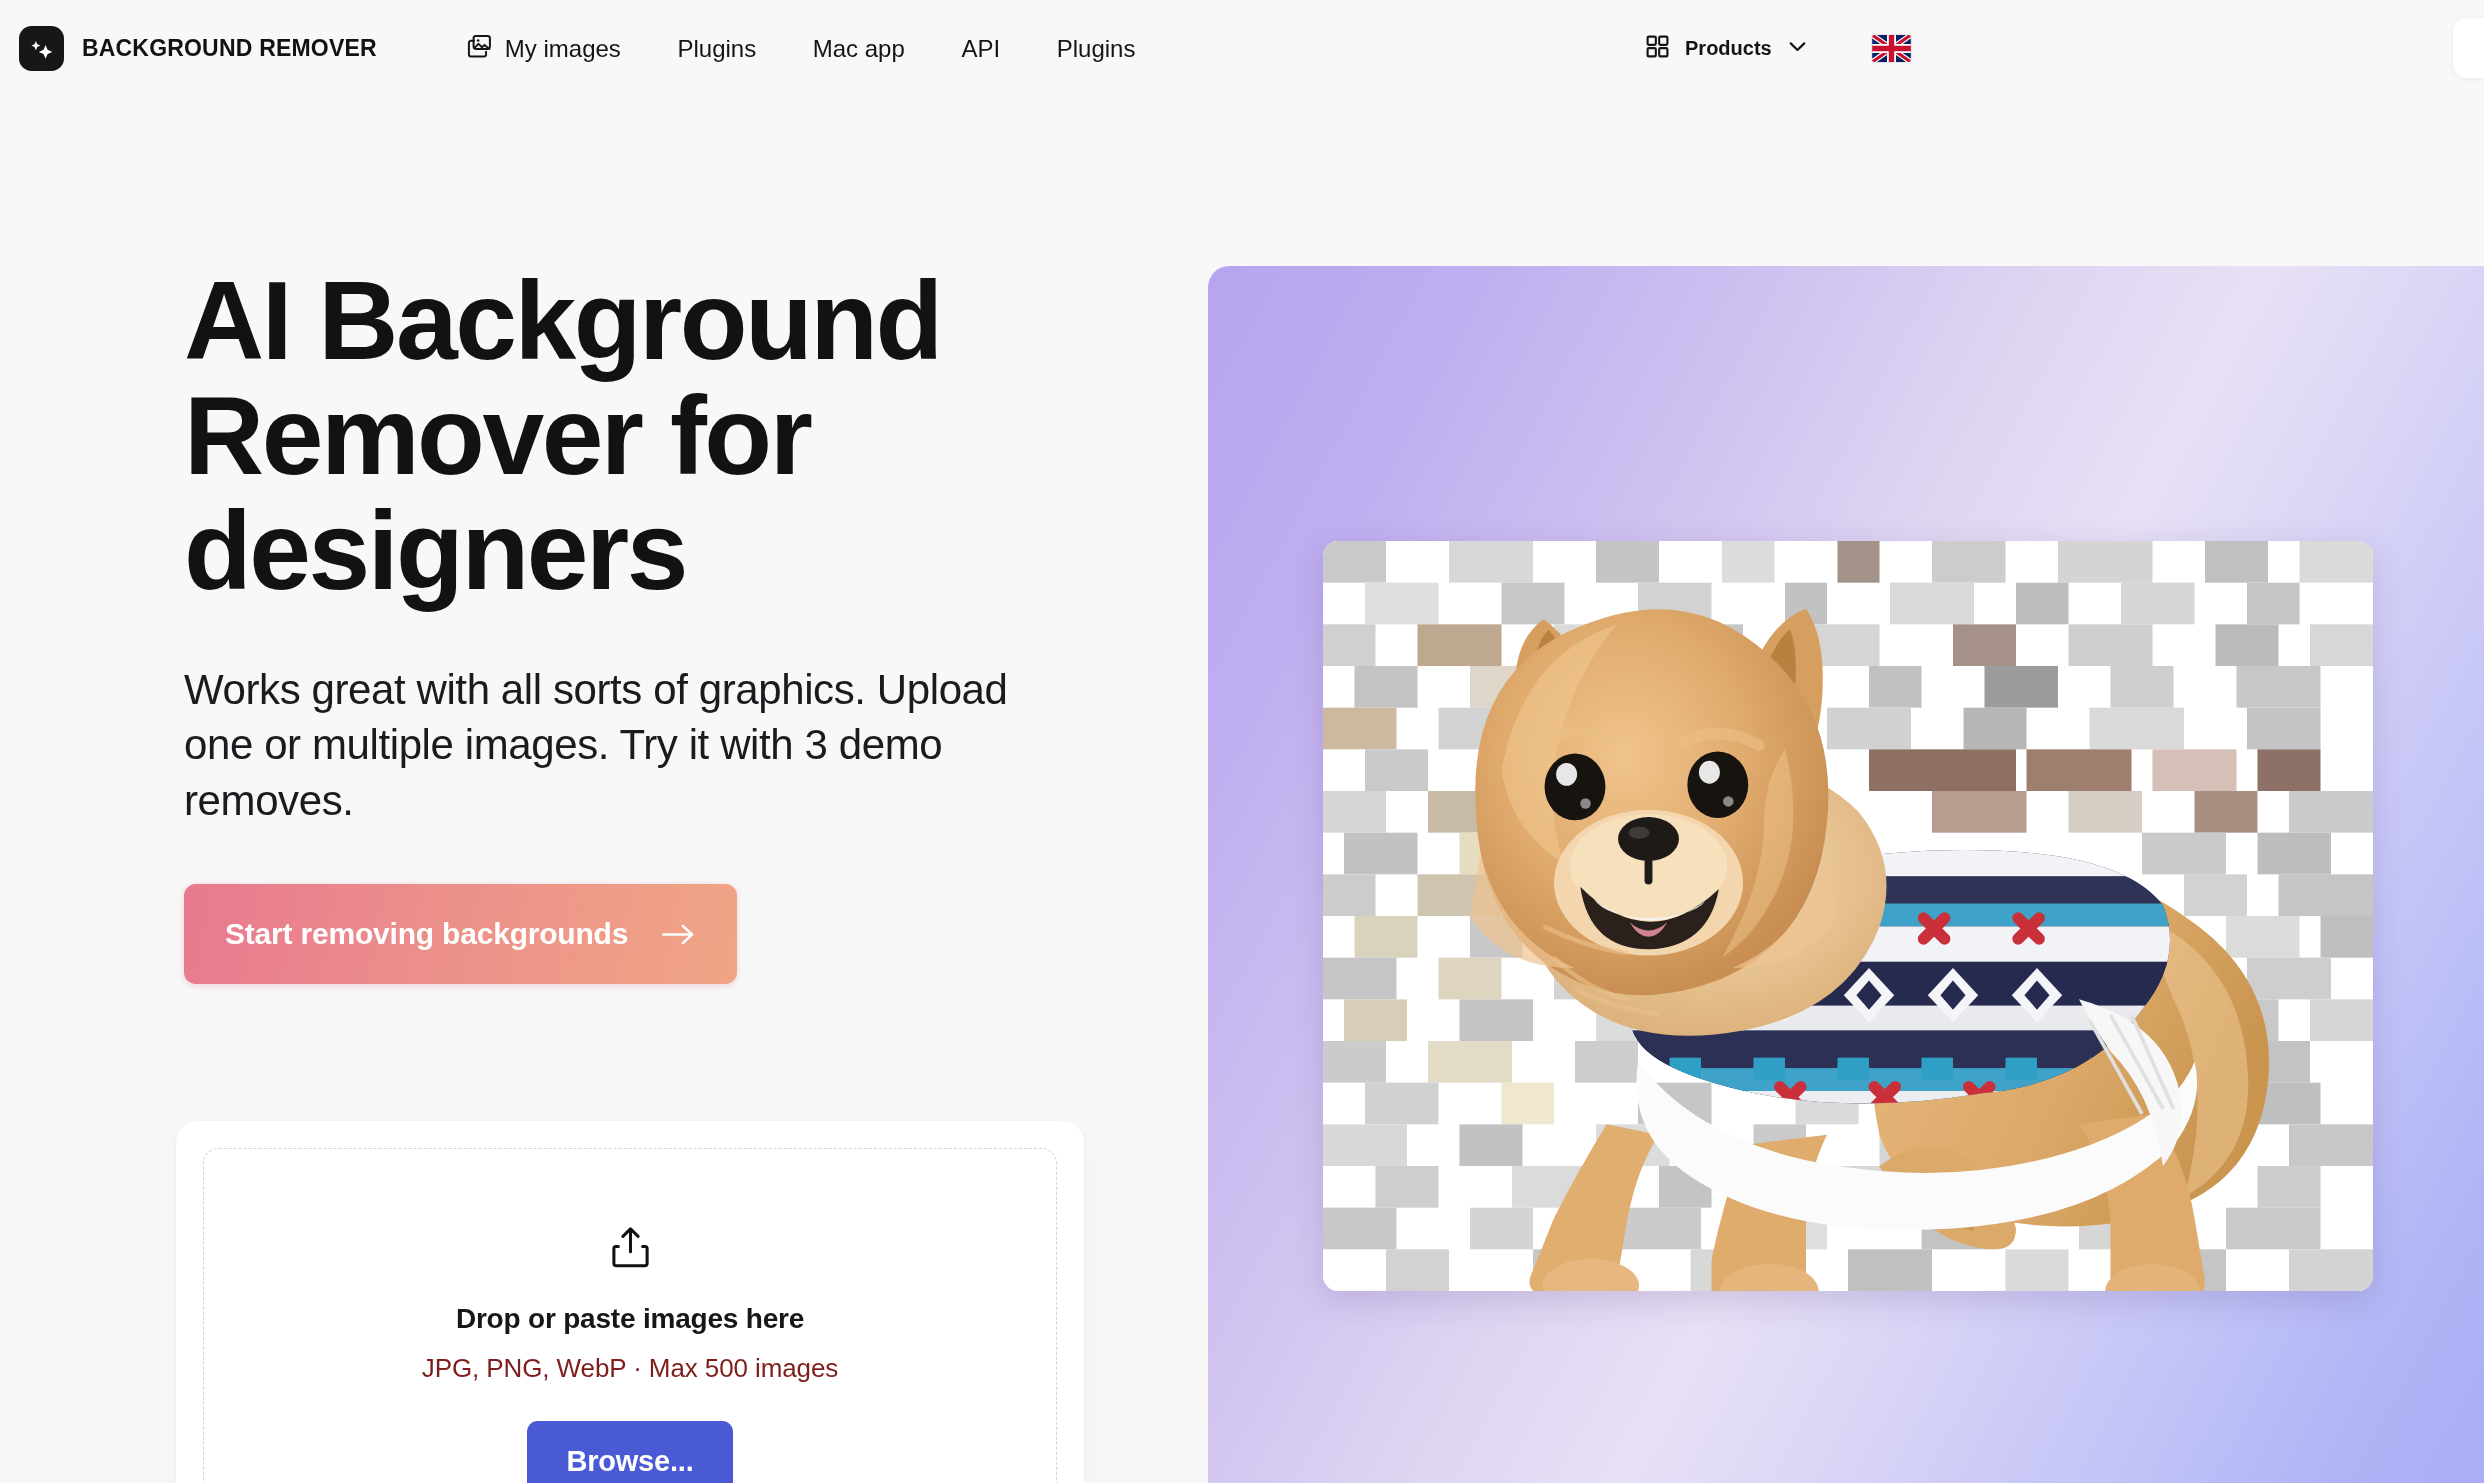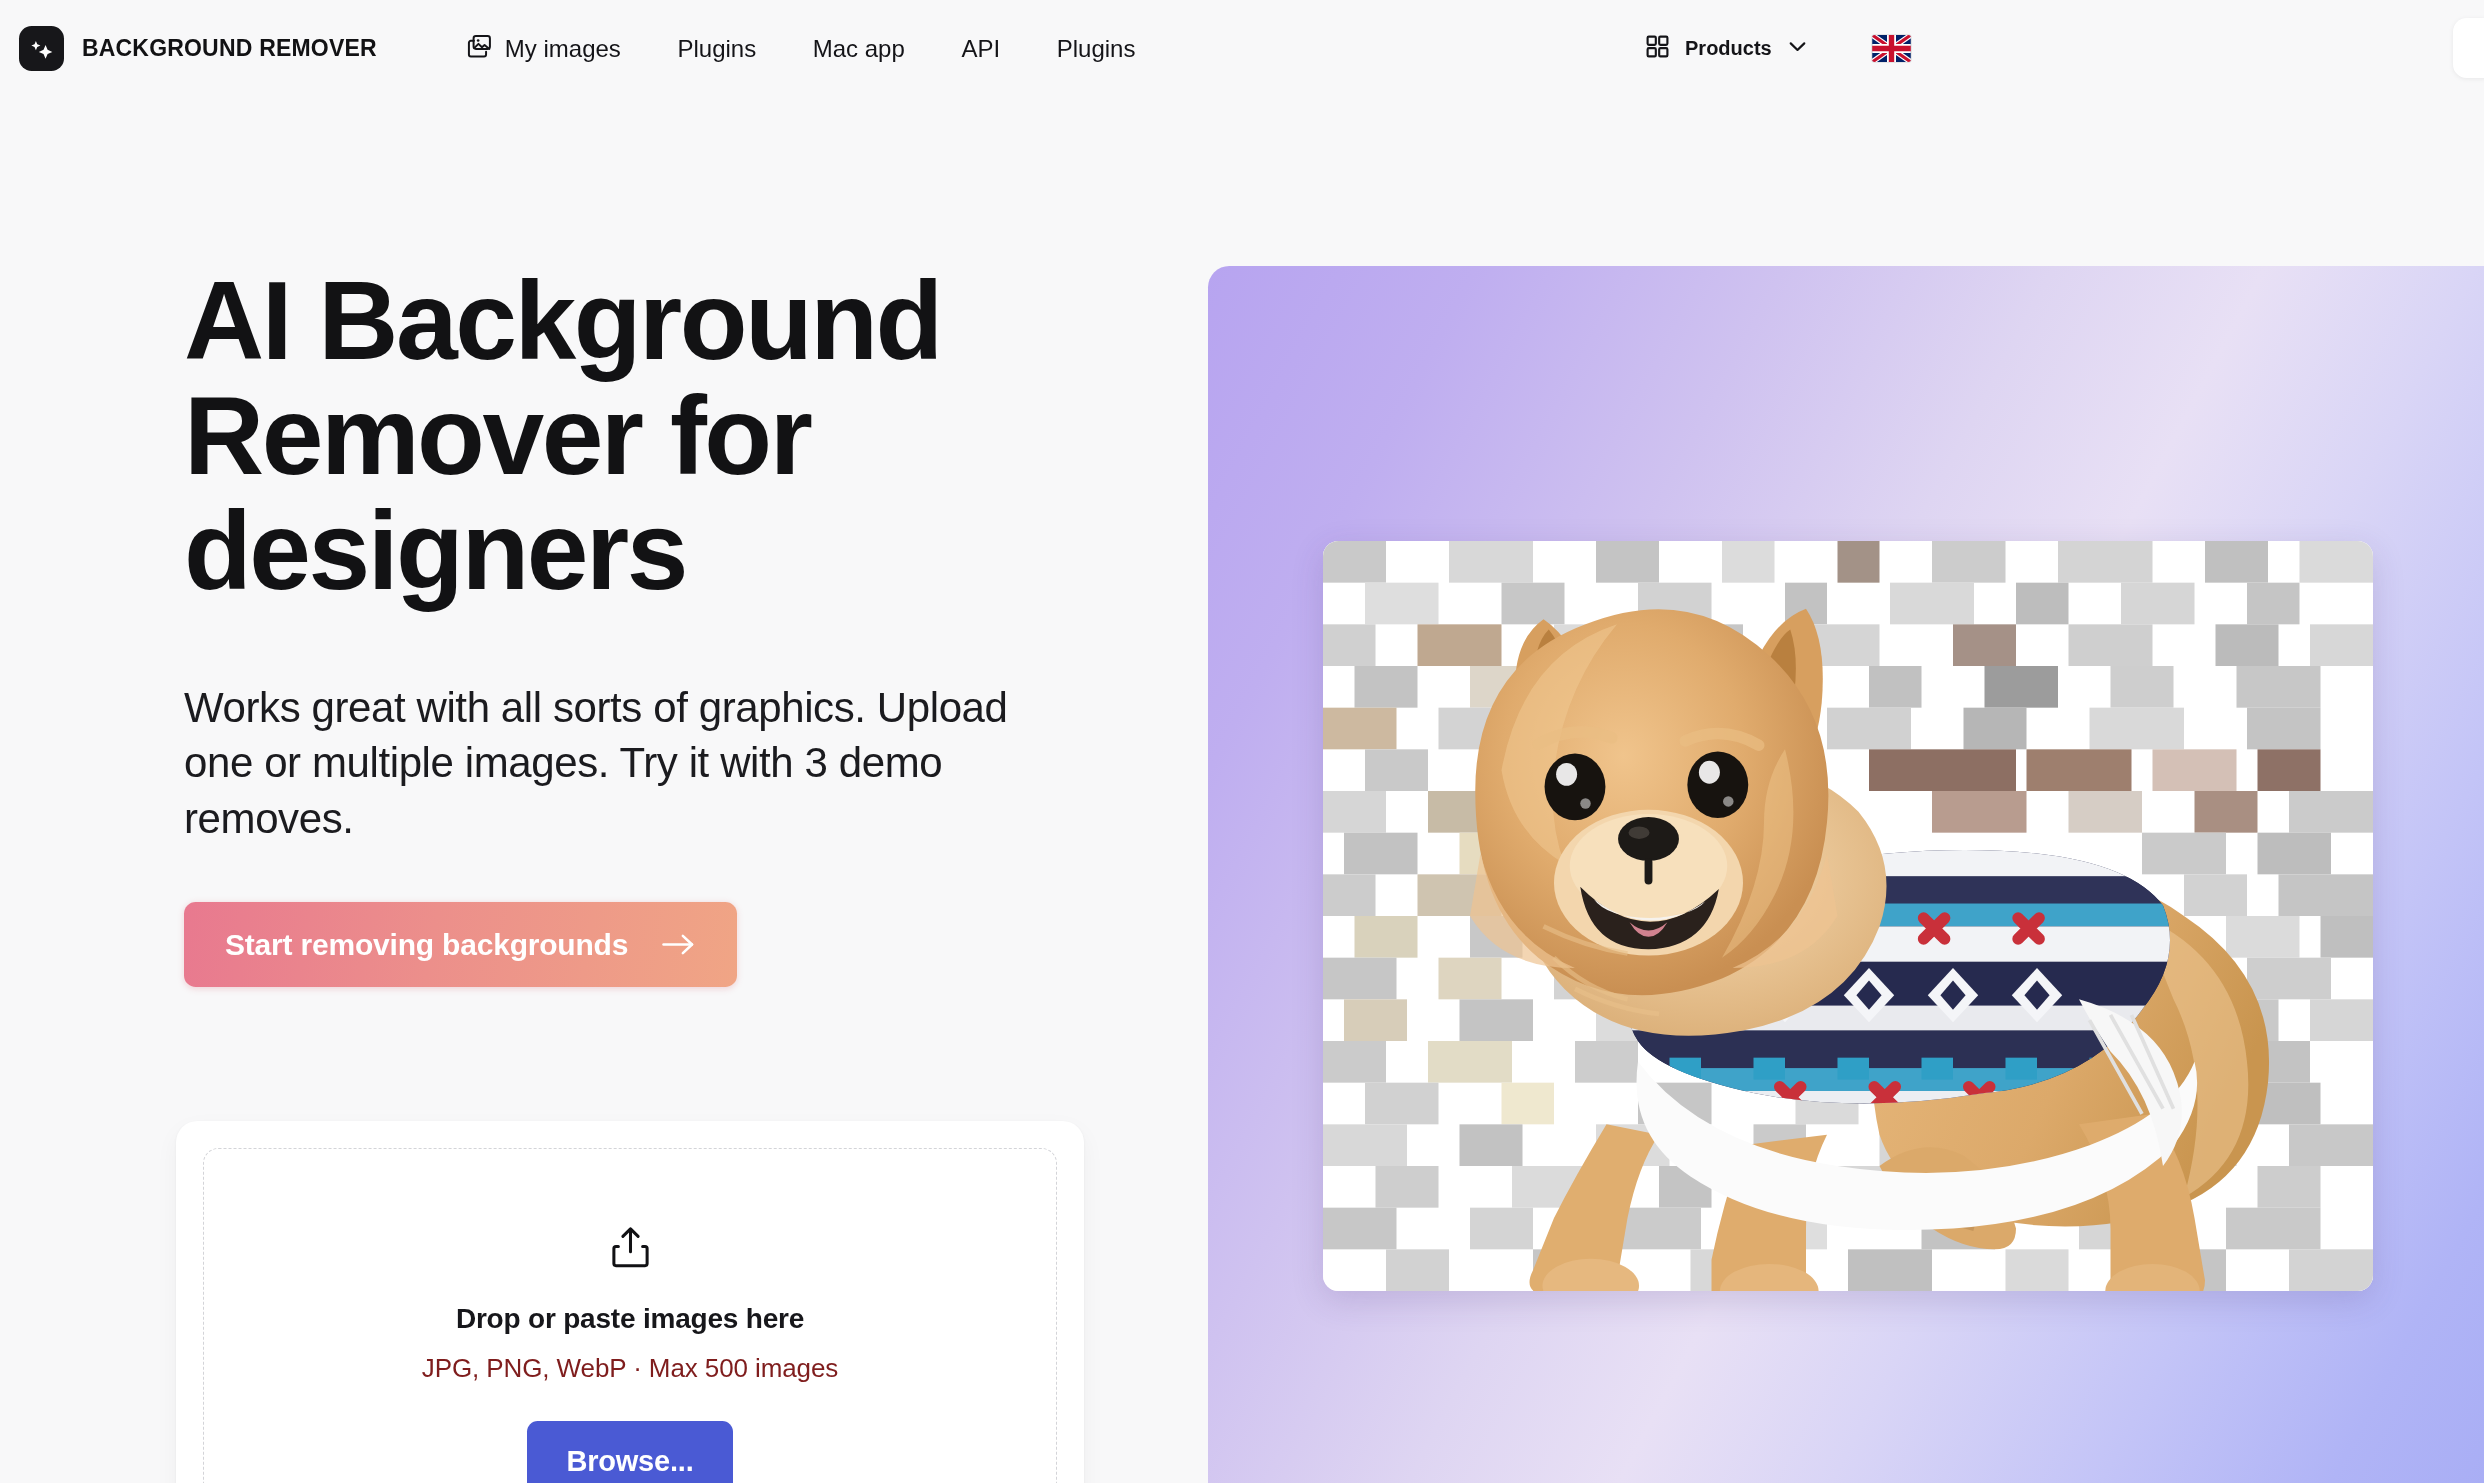--- a/index.html
+++ b/index.html
@@ -130,35 +130,35 @@
     font-size: 111px;
     line-height: 1.035;
     font-weight: 800;
     letter-spacing: -2.5px;
     color: #121214;
     font-stretch: condensed;
     width: 854px;
   }
 
   .subhead {
-    margin-top: 71px;
+    margin-top: 53px;
     font-size: 42px;
     line-height: 1.33;
     font-weight: 400;
     color: #1b1b1f;
     width: 873px;
     letter-spacing: -0.4px;
   }
 
   .cta {
     margin-top: 55px;
     display: inline-flex;
     align-items: center;
     gap: 33px;
-    height: 85px;
+    height: 100px;
     padding: 0 41px;
     border: none;
     border-radius: 11.6px;
     background: linear-gradient(100deg, #e8798f 0%, #ec8f8b 45%, #f0a585 100%);
     color: #ffffff;
     font-size: 30px;
     font-weight: 700;
     font-family: "Liberation Sans", sans-serif;
     letter-spacing: -0.2px;
     cursor: pointer;

